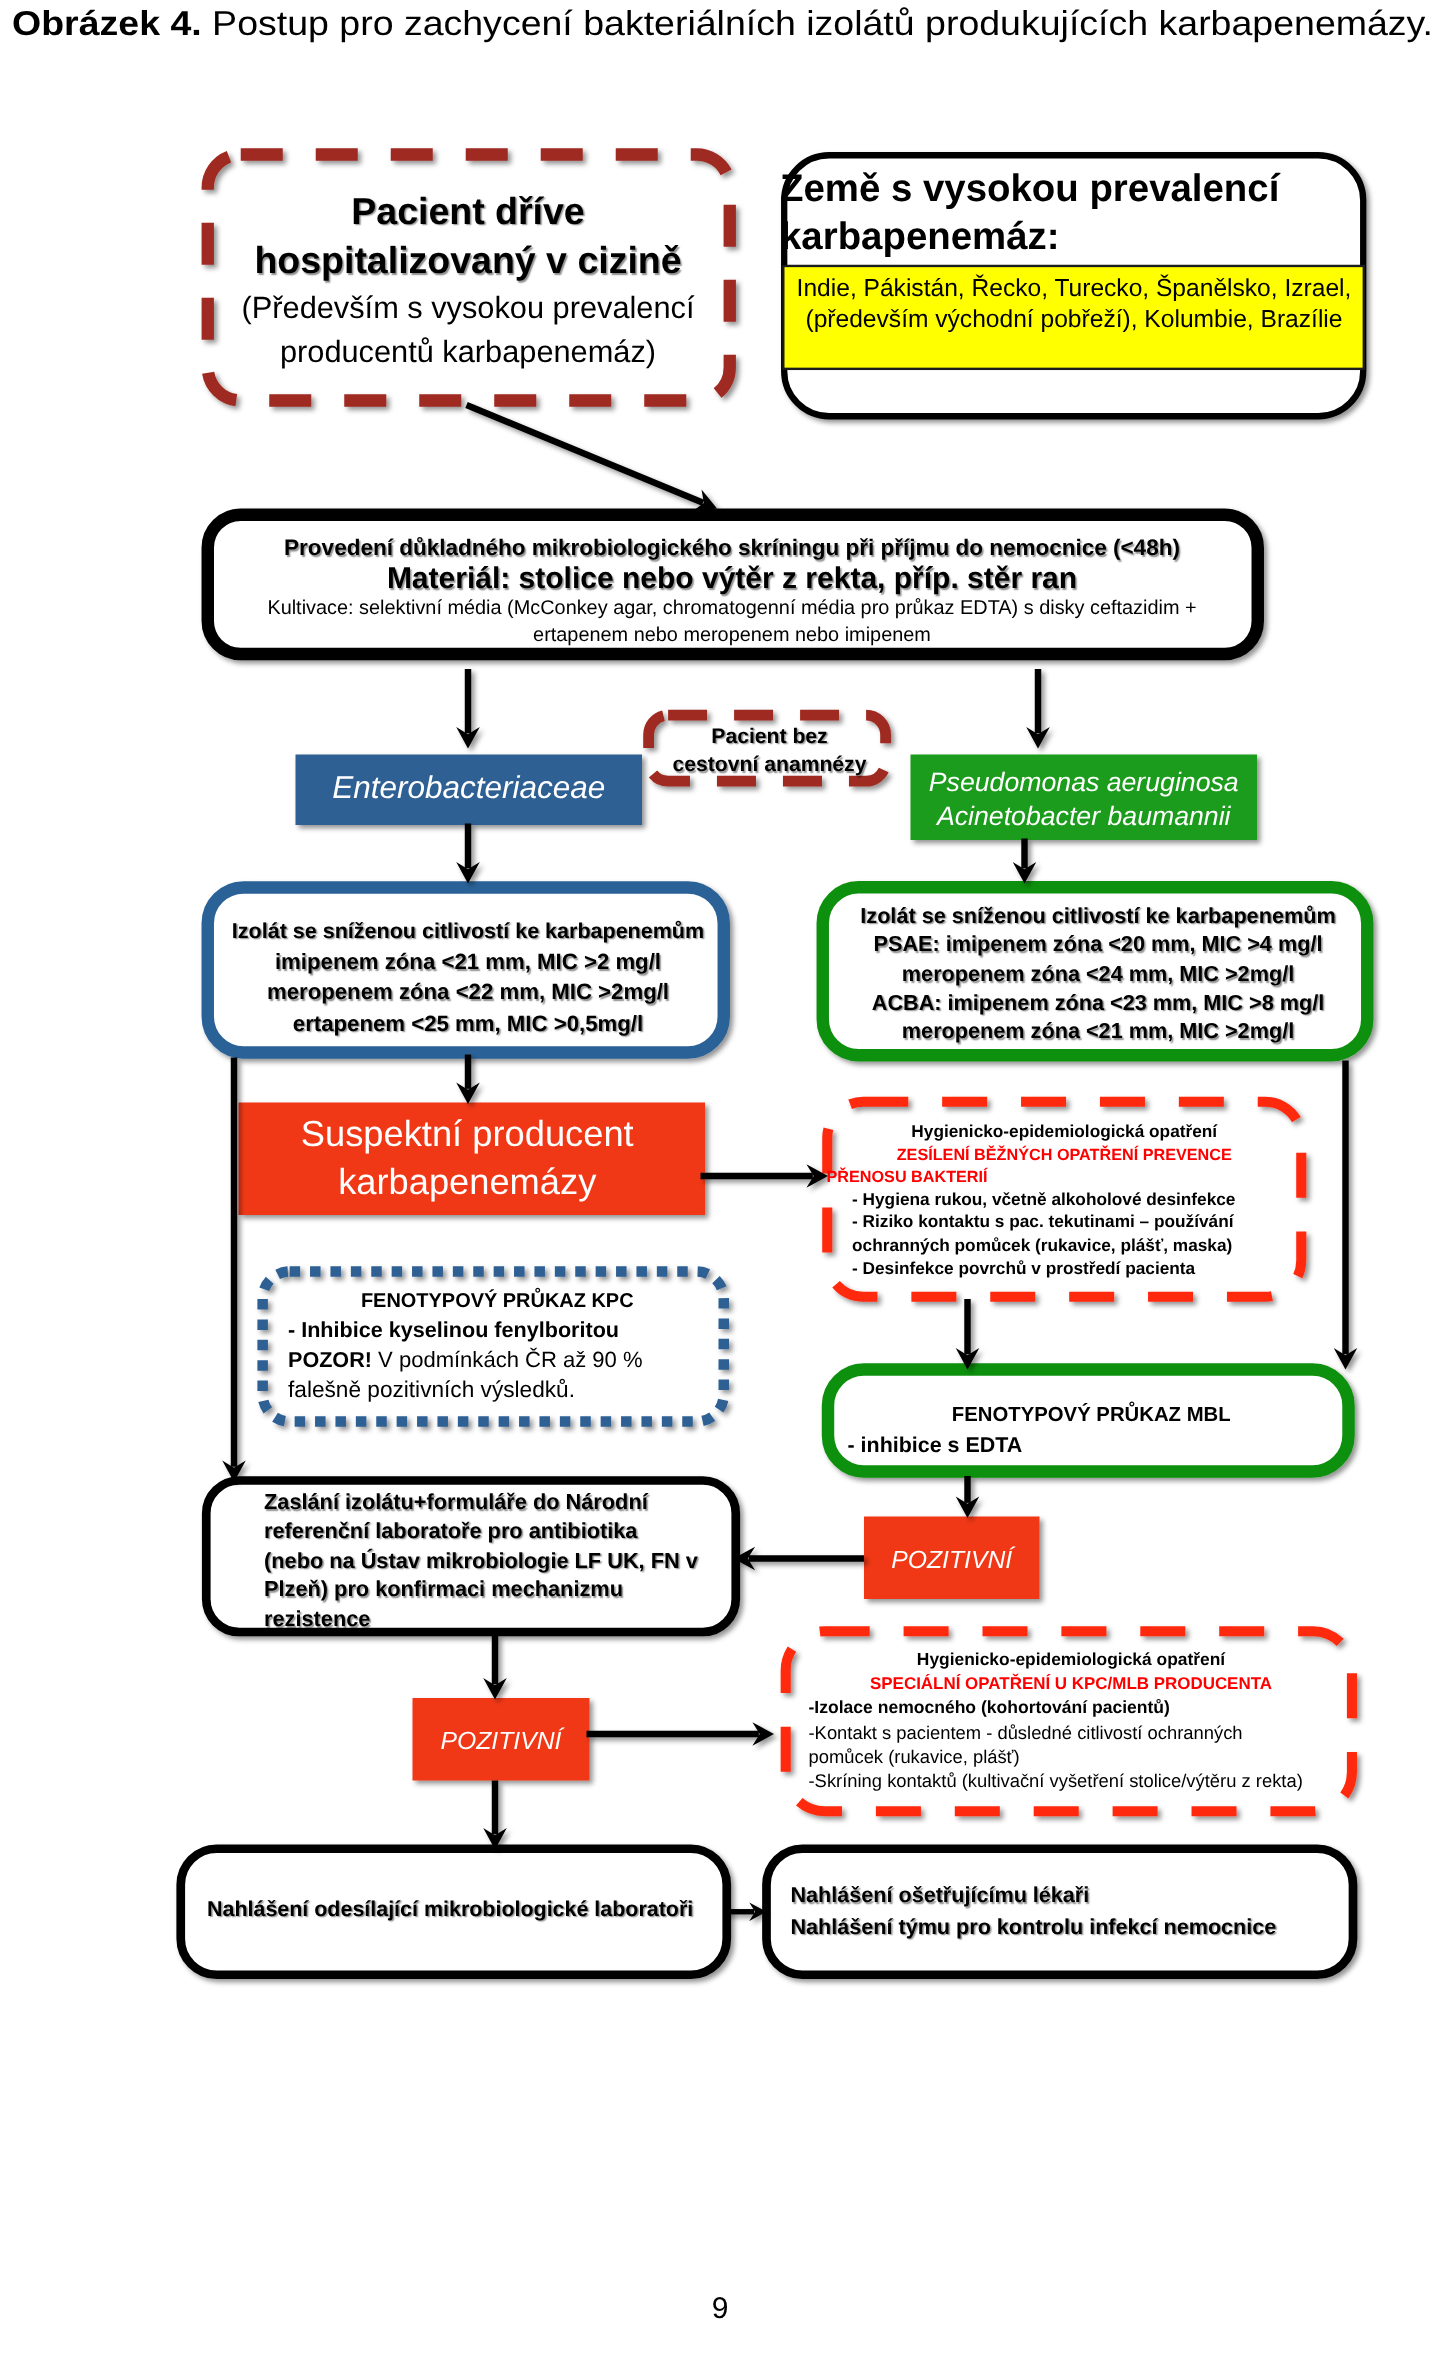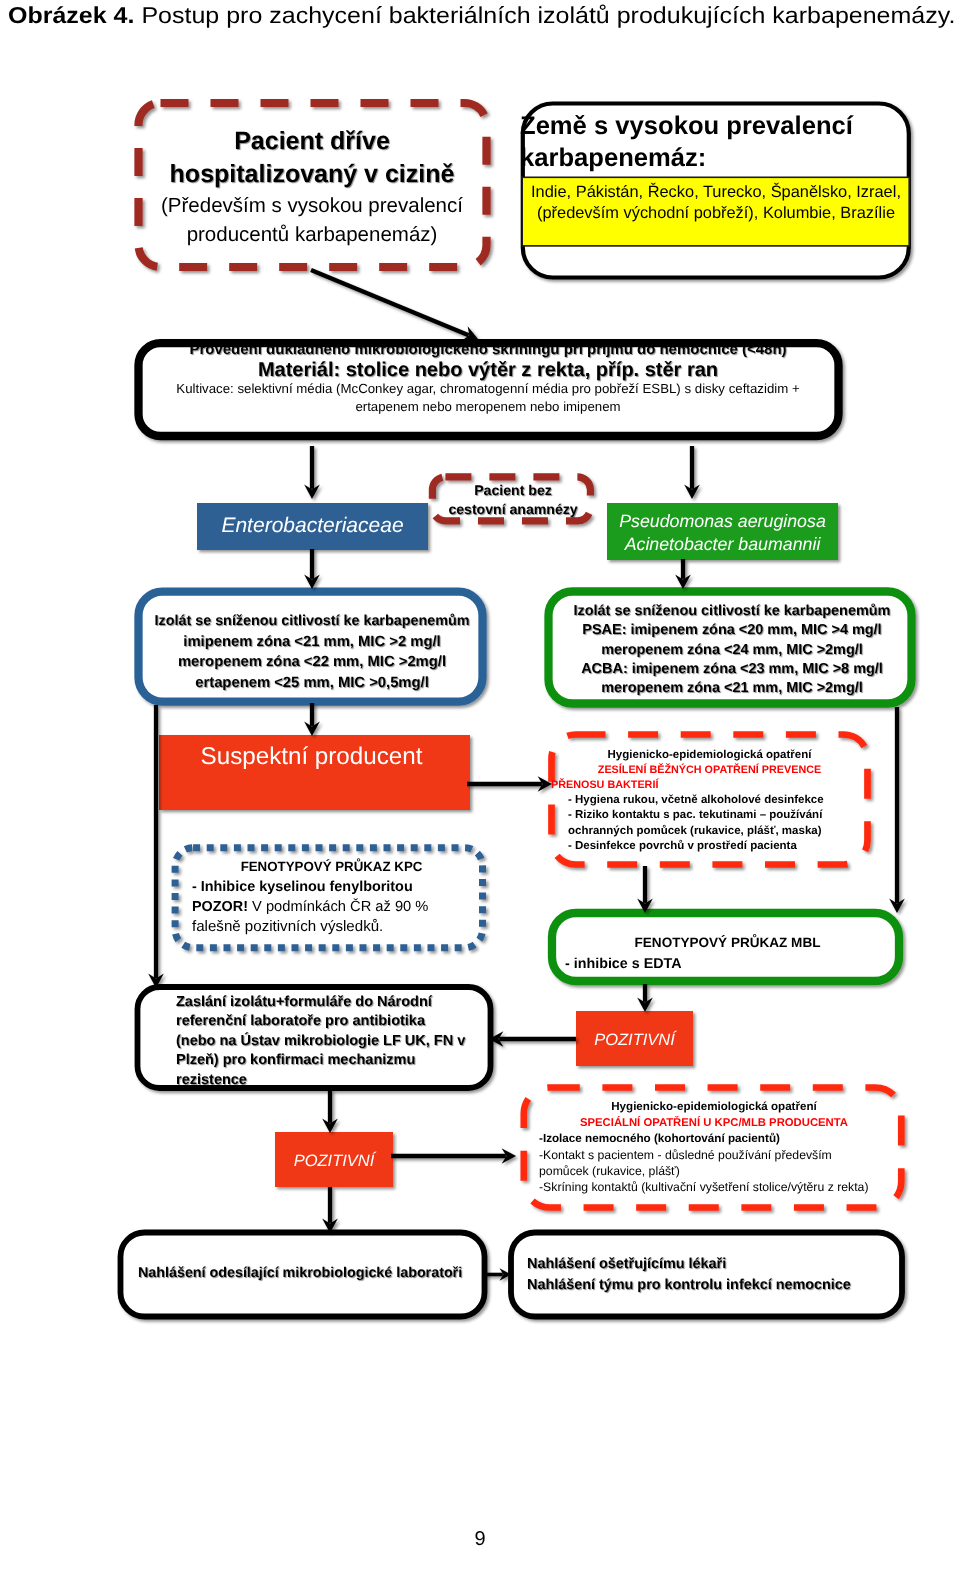--- a/index.html
+++ b/index.html
@@ -191,24 +191,24 @@
 
 <div class="txt" style="left:520px;top:110px;width:392px;">
   <div class="b" style="font-size:25.6px;line-height:32px;">Země s vysokou prevalencí</div>
   <div class="b" style="font-size:25.6px;line-height:32px;">karbapenemáz:</div>
 </div>
 <div class="txt" style="left:520px;top:182px;width:392px;text-align:center;font-size:16.4px;line-height:21px;">
   <div>Indie, Pákistán, Řecko, Turecko, Španělsko, Izrael,</div>
   <div>(především východní pobřeží), Kolumbie, Brazílie</div>
 </div>
 
-<div class="txt" style="left:126px;top:340px;width:724px;text-align:center;">
+<div class="txt" style="left:126px;top:356px;width:724px;text-align:center;">
   <div class="b tshadow" style="font-size:15px;line-height:19.5px;">Provedení důkladného mikrobiologického skríningu při příjmu do nemocnice (&lt;48h)</div>
   <div class="b tshadow" style="font-size:20px;line-height:20.5px;">Materiál: stolice nebo výtěr z rekta, příp. stěr ran</div>
-  <div style="font-size:13.25px;line-height:17.5px;">Kultivace: selektivní média (McConkey agar, chromatogenní média pro pobřeží ESBL) s disky ceftazidim +</div>
+  <div style="font-size:13.25px;line-height:17.5px;">Kultivace: selektivní média (McConkey agar, chromatogenní média pro průkaz EDTA) s disky ceftazidim +</div>
   <div style="font-size:13.25px;line-height:17.5px;">ertapenem nebo meropenem nebo imipenem</div>
 </div>
 
 <div class="txt i" style="left:197px;top:512px;width:231px;text-align:center;color:#fff;font-size:21px;line-height:27px;">
   <div>Enterobacteriaceae</div>
 </div>
 
 <div class="txt" style="left:425px;top:481px;width:176px;text-align:center;">
   <div class="b tshadow" style="font-size:14.1px;line-height:18.8px;">Pacient bez</div>
   <div class="b tshadow" style="font-size:14.1px;line-height:18.8px;">cestovní anamnézy</div>
@@ -229,20 +229,21 @@
 <div class="txt b tshadow" style="left:550px;top:602px;width:364px;text-align:center;font-size:14.45px;line-height:19.3px;">
   <div>Izolát se sníženou citlivostí ke karbapenemům</div>
   <div>PSAE: imipenem zóna &lt;20 mm, MIC &gt;4 mg/l</div>
   <div>meropenem zóna &lt;24 mm, MIC &gt;2mg/l</div>
   <div>ACBA: imipenem zóna &lt;23 mm, MIC &gt;8 mg/l</div>
   <div>meropenem zóna &lt;21 mm, MIC &gt;2mg/l</div>
 </div>
 
 <div class="txt" style="left:156px;top:741px;width:311px;text-align:center;color:#fff;font-size:24.2px;line-height:32px;">
   <div>Suspektní producent</div>
+  <div>karbapenemázy</div>
 </div>
 
 <div class="txt" style="left:192px;top:857px;width:296px;font-size:14.4px;line-height:20.1px;">
   <div class="b" style="text-align:center;font-size:13.3px;margin-left:-17px;">FENOTYPOVÝ PRŮKAZ KPC</div>
   <div class="b">- Inhibice kyselinou fenylboritou</div>
   <div style="font-size:14.7px;"><b style="font-size:14.4px;">POZOR!</b><span> V podmínkách ČR až 90 %</span></div>
   <div style="font-size:15.1px;">falešně pozitivních výsledků.</div>
 </div>
 
 <div class="txt b" style="left:568px;top:747.5px;width:300px;font-size:11.5px;line-height:15.2px;">
@@ -273,21 +274,21 @@
 </div>
 
 <div class="txt i" style="left:275px;top:1151px;width:118px;text-align:center;color:#fff;font-size:16.5px;line-height:21px;">
   <div>POZITIVNÍ</div>
 </div>
 
 <div class="txt" style="left:539px;top:1098.5px;width:370px;font-size:12.25px;line-height:16.1px;">
   <div class="b" style="text-align:center;margin-left:-20px;font-size:11.6px;">Hygienicko-epidemiologická opatření</div>
   <div class="b" style="text-align:center;margin-left:-20px;color:#ff0000;font-size:11.3px;">SPECIÁLNÍ OPATŘENÍ U KPC/MLB PRODUCENTA</div>
   <div class="b" style="font-size:11.7px;">-Izolace nemocného (kohortování pacientů)</div>
-  <div>-Kontakt s pacientem - důsledné používání především</div>
+  <div>-Kontakt s pacientem - důsledné citlivostí ochranných</div>
   <div>pomůcek (rukavice, plášť)</div>
   <div>-Skríning kontaktů (kultivační vyšetření stolice/výtěru z rekta)</div>
 </div>
 
 <div class="txt b tshadow" style="left:138px;top:1263px;width:340px;font-size:14.3px;line-height:20px;">
   <div>Nahlášení odesílající mikrobiologické laboratoři</div>
 </div>
 
 <div class="txt b tshadow" style="left:527px;top:1254px;width:370px;font-size:14.4px;line-height:20.8px;">
   <div>Nahlášení ošetřujícímu lékaři</div>

